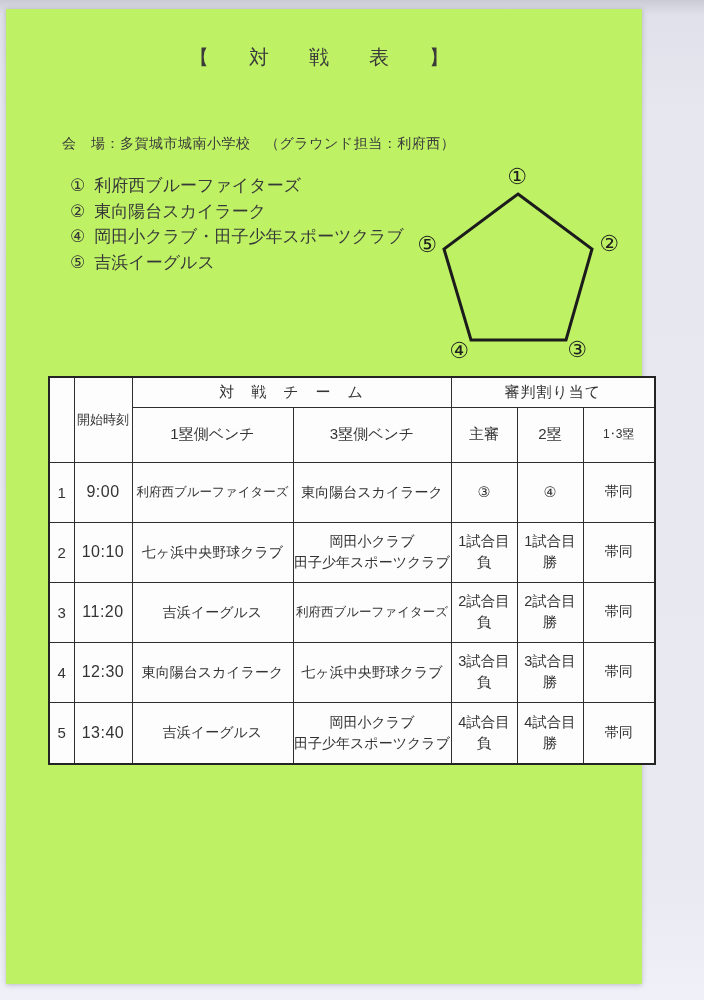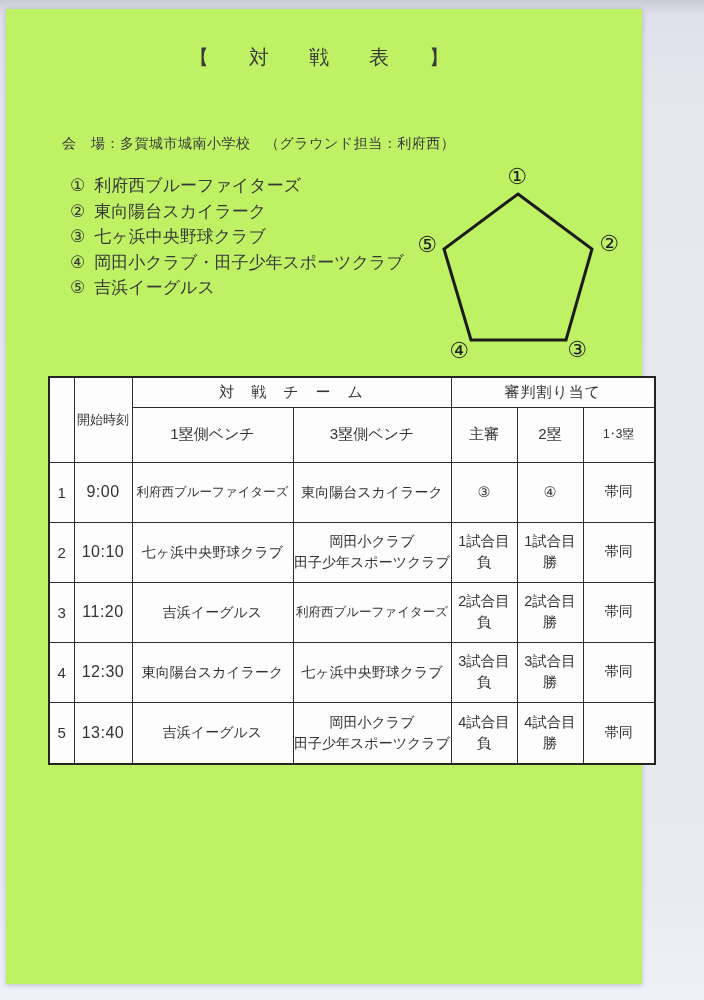--- a/index.html
+++ b/index.html
@@ -120,23 +120,20 @@
   <div class="venue-line">会　場：多賀城市城南小学校　（グラウンド担当：利府西）</div>
 
   <div class="team-list">
     <div class="team-item">
       <span class="tnum">①</span><span>利府西ブルーファイターズ</span>
     </div>
     <div class="team-item">
       <span class="tnum">②</span><span>東向陽台スカイラーク</span>
     </div>
     <div class="team-item">
-      <span class="tnum">③</span><span>七ヶ浜中央野球クラブ</span>
-    </div>
-    <div class="team-item">
       <span class="tnum">④</span><span>岡田小クラブ・田子少年スポーツクラブ</span>
     </div>
     <div class="team-item">
       <span class="tnum">⑤</span><span>吉浜イーグルス</span>
     </div>
   </div>
 
   <div class="pentagon-wrap">
     <svg width="210" height="205" viewBox="0 0 210 205">
       <polygon points="98,30 172,85 146,176 51,176 24,85" fill="none" stroke="#1c1c1c" stroke-width="3" stroke-linejoin="miter"></polygon>

